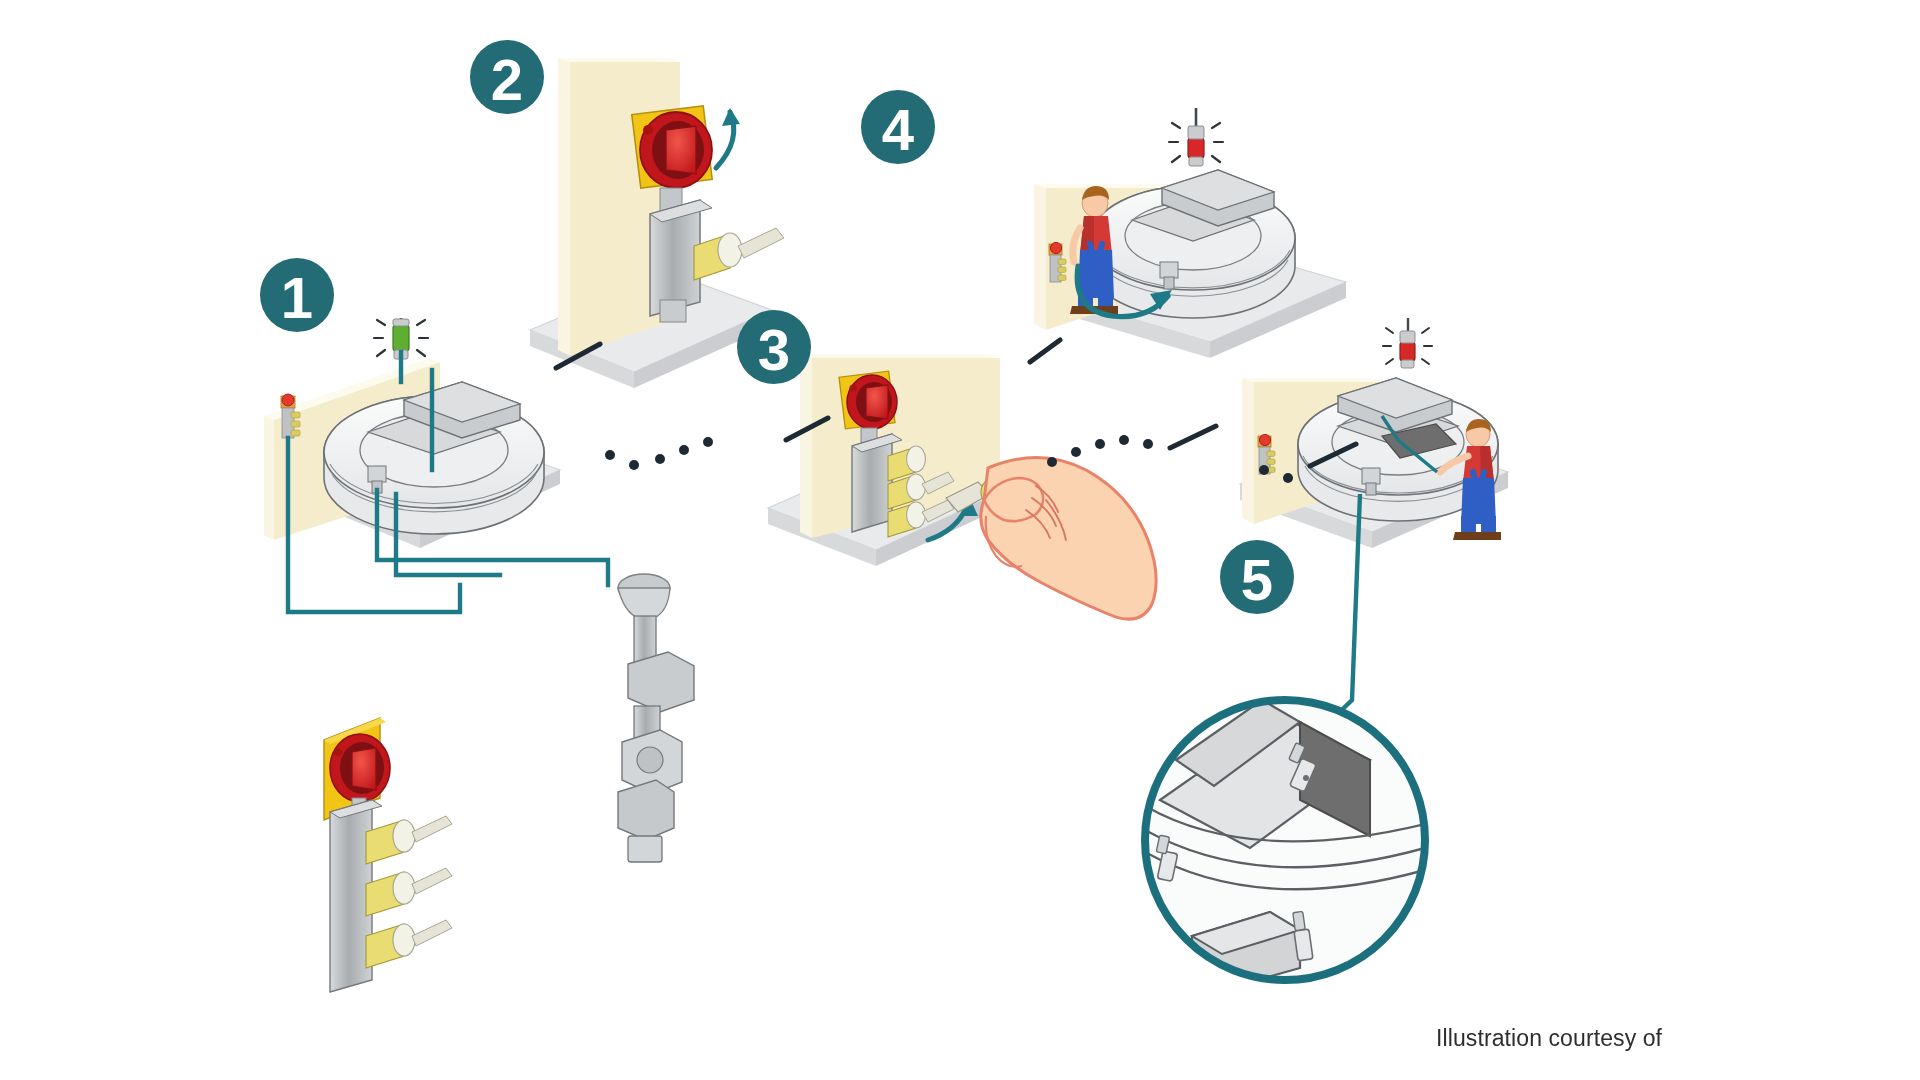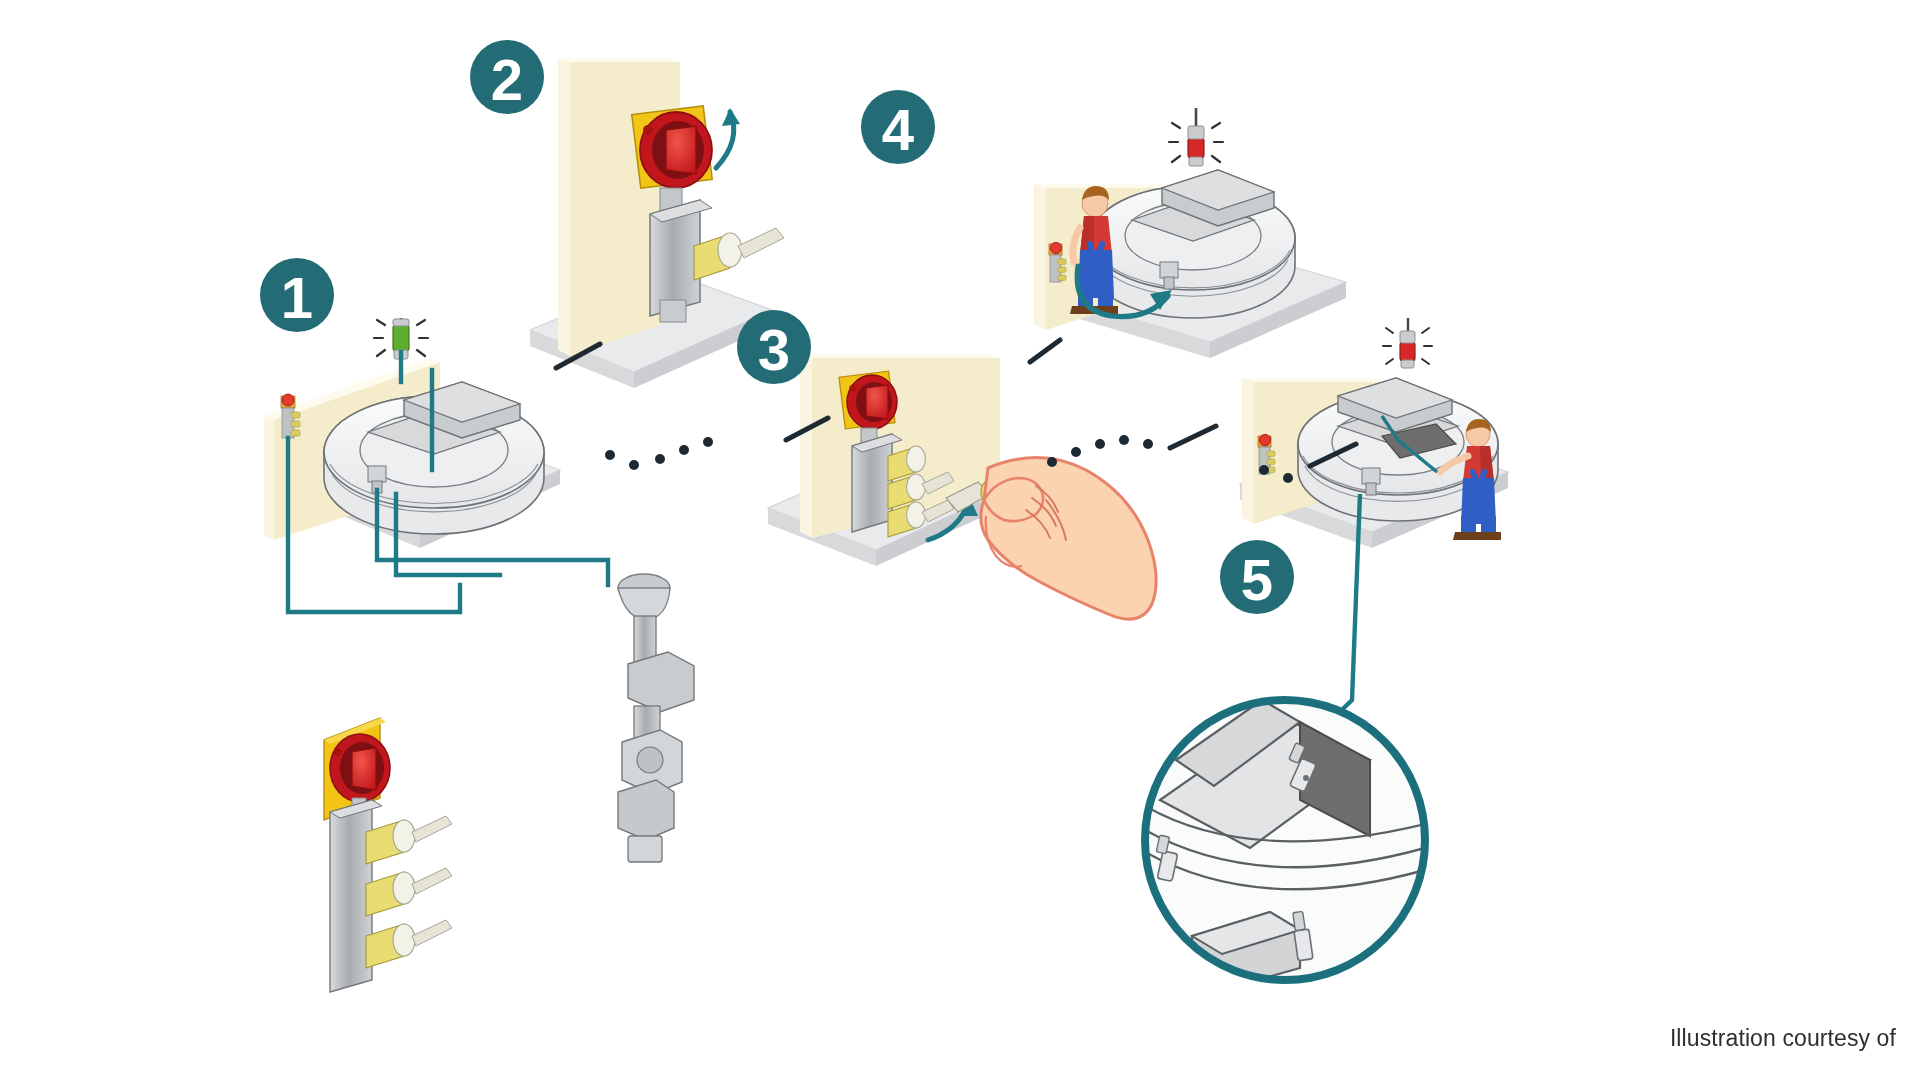--- a/index.html
+++ b/index.html
@@ -4,21 +4,21 @@
 <style>
   html,body{margin:0;padding:0;background:#ffffff;}
   body{width:1920px;height:1080px;position:relative;overflow:hidden;
        font-family:"Liberation Sans","DejaVu Sans",sans-serif;}
   #stage{position:absolute;left:0;top:0;width:1920px;height:1080px;}
   svg.layer{position:absolute;left:0;top:0;width:1920px;height:1080px;}
   .badge-num{font-family:"Liberation Sans","DejaVu Sans",sans-serif;
              font-weight:bold;fill:#ffffff;text-anchor:middle;
              dominant-baseline:central;font-size:58px;}
   .caption{position:absolute;right:24px;bottom:26px;width:460px;
-           text-align:right;color:#2e2e2e;font-size:23px;line-height:31px;
+           text-align:left;color:#2e2e2e;font-size:23px;line-height:31px;
            font-family:"Liberation Sans","DejaVu Sans",sans-serif;
            letter-spacing:.1px;}
   .caption div{white-space:nowrap;}
 </style>
 </head>
 <body>
 
 <div id="stage">
 
 <svg class="layer" viewBox="0 0 1920 1080">

